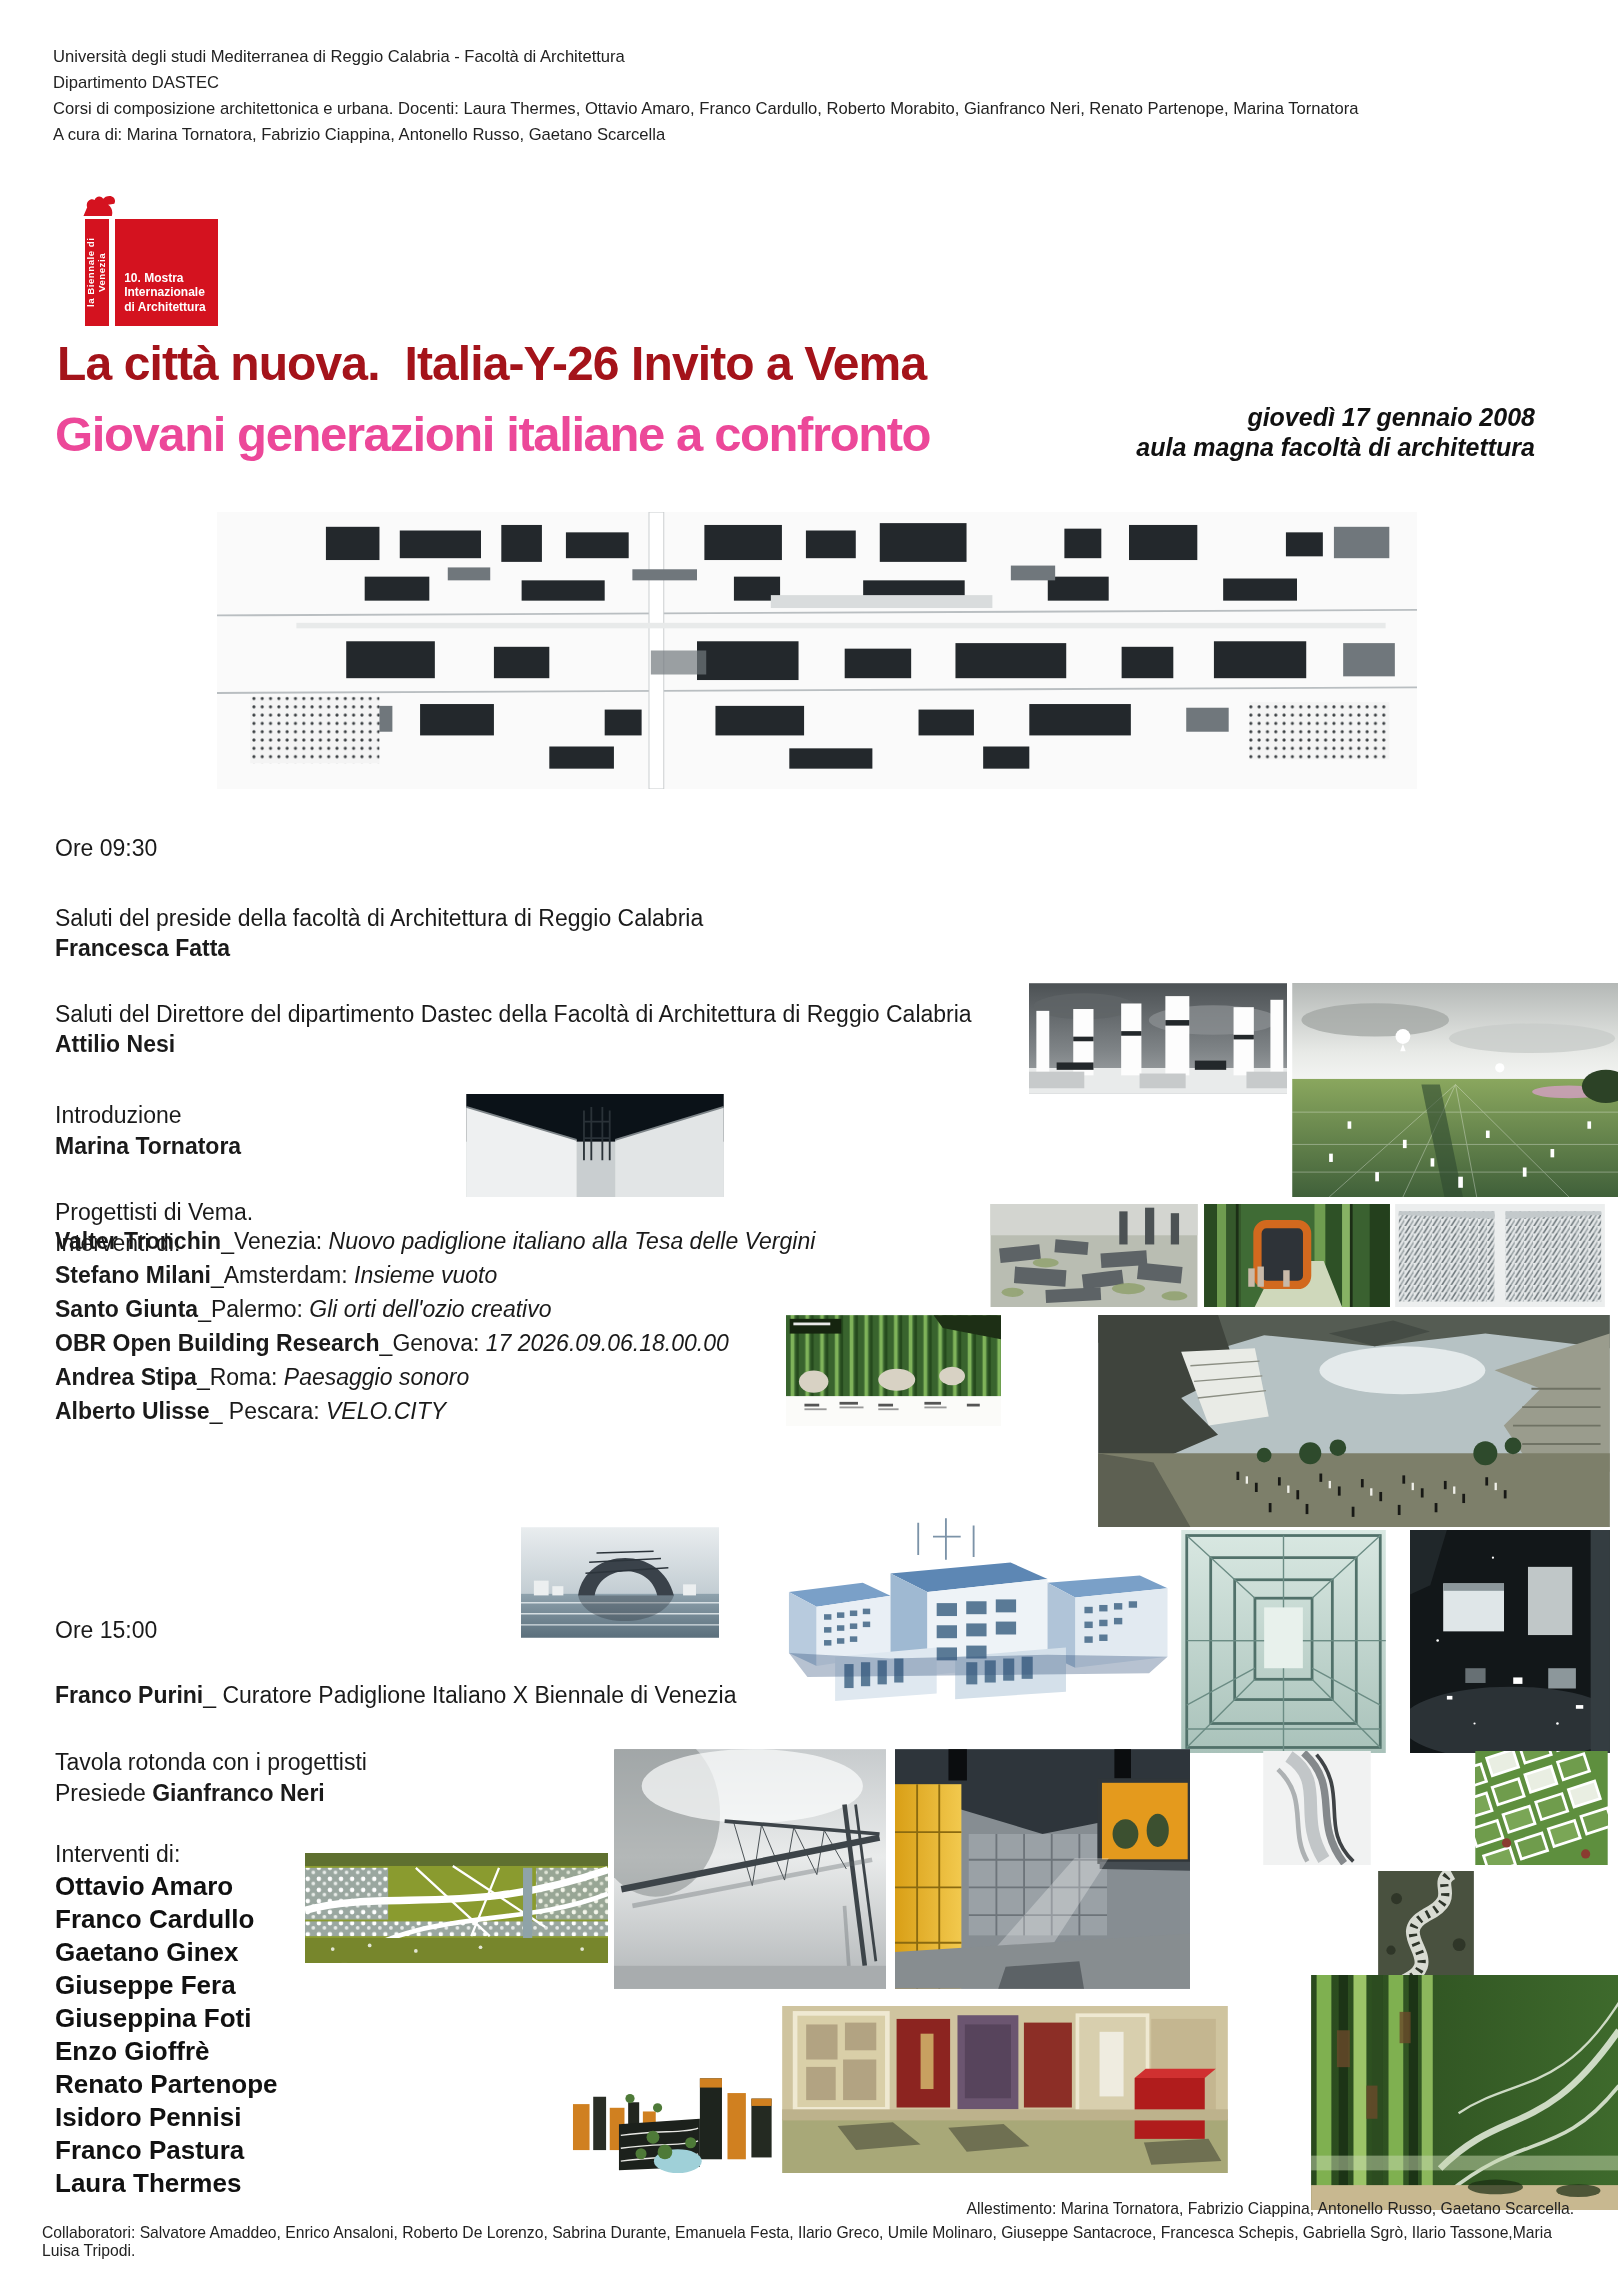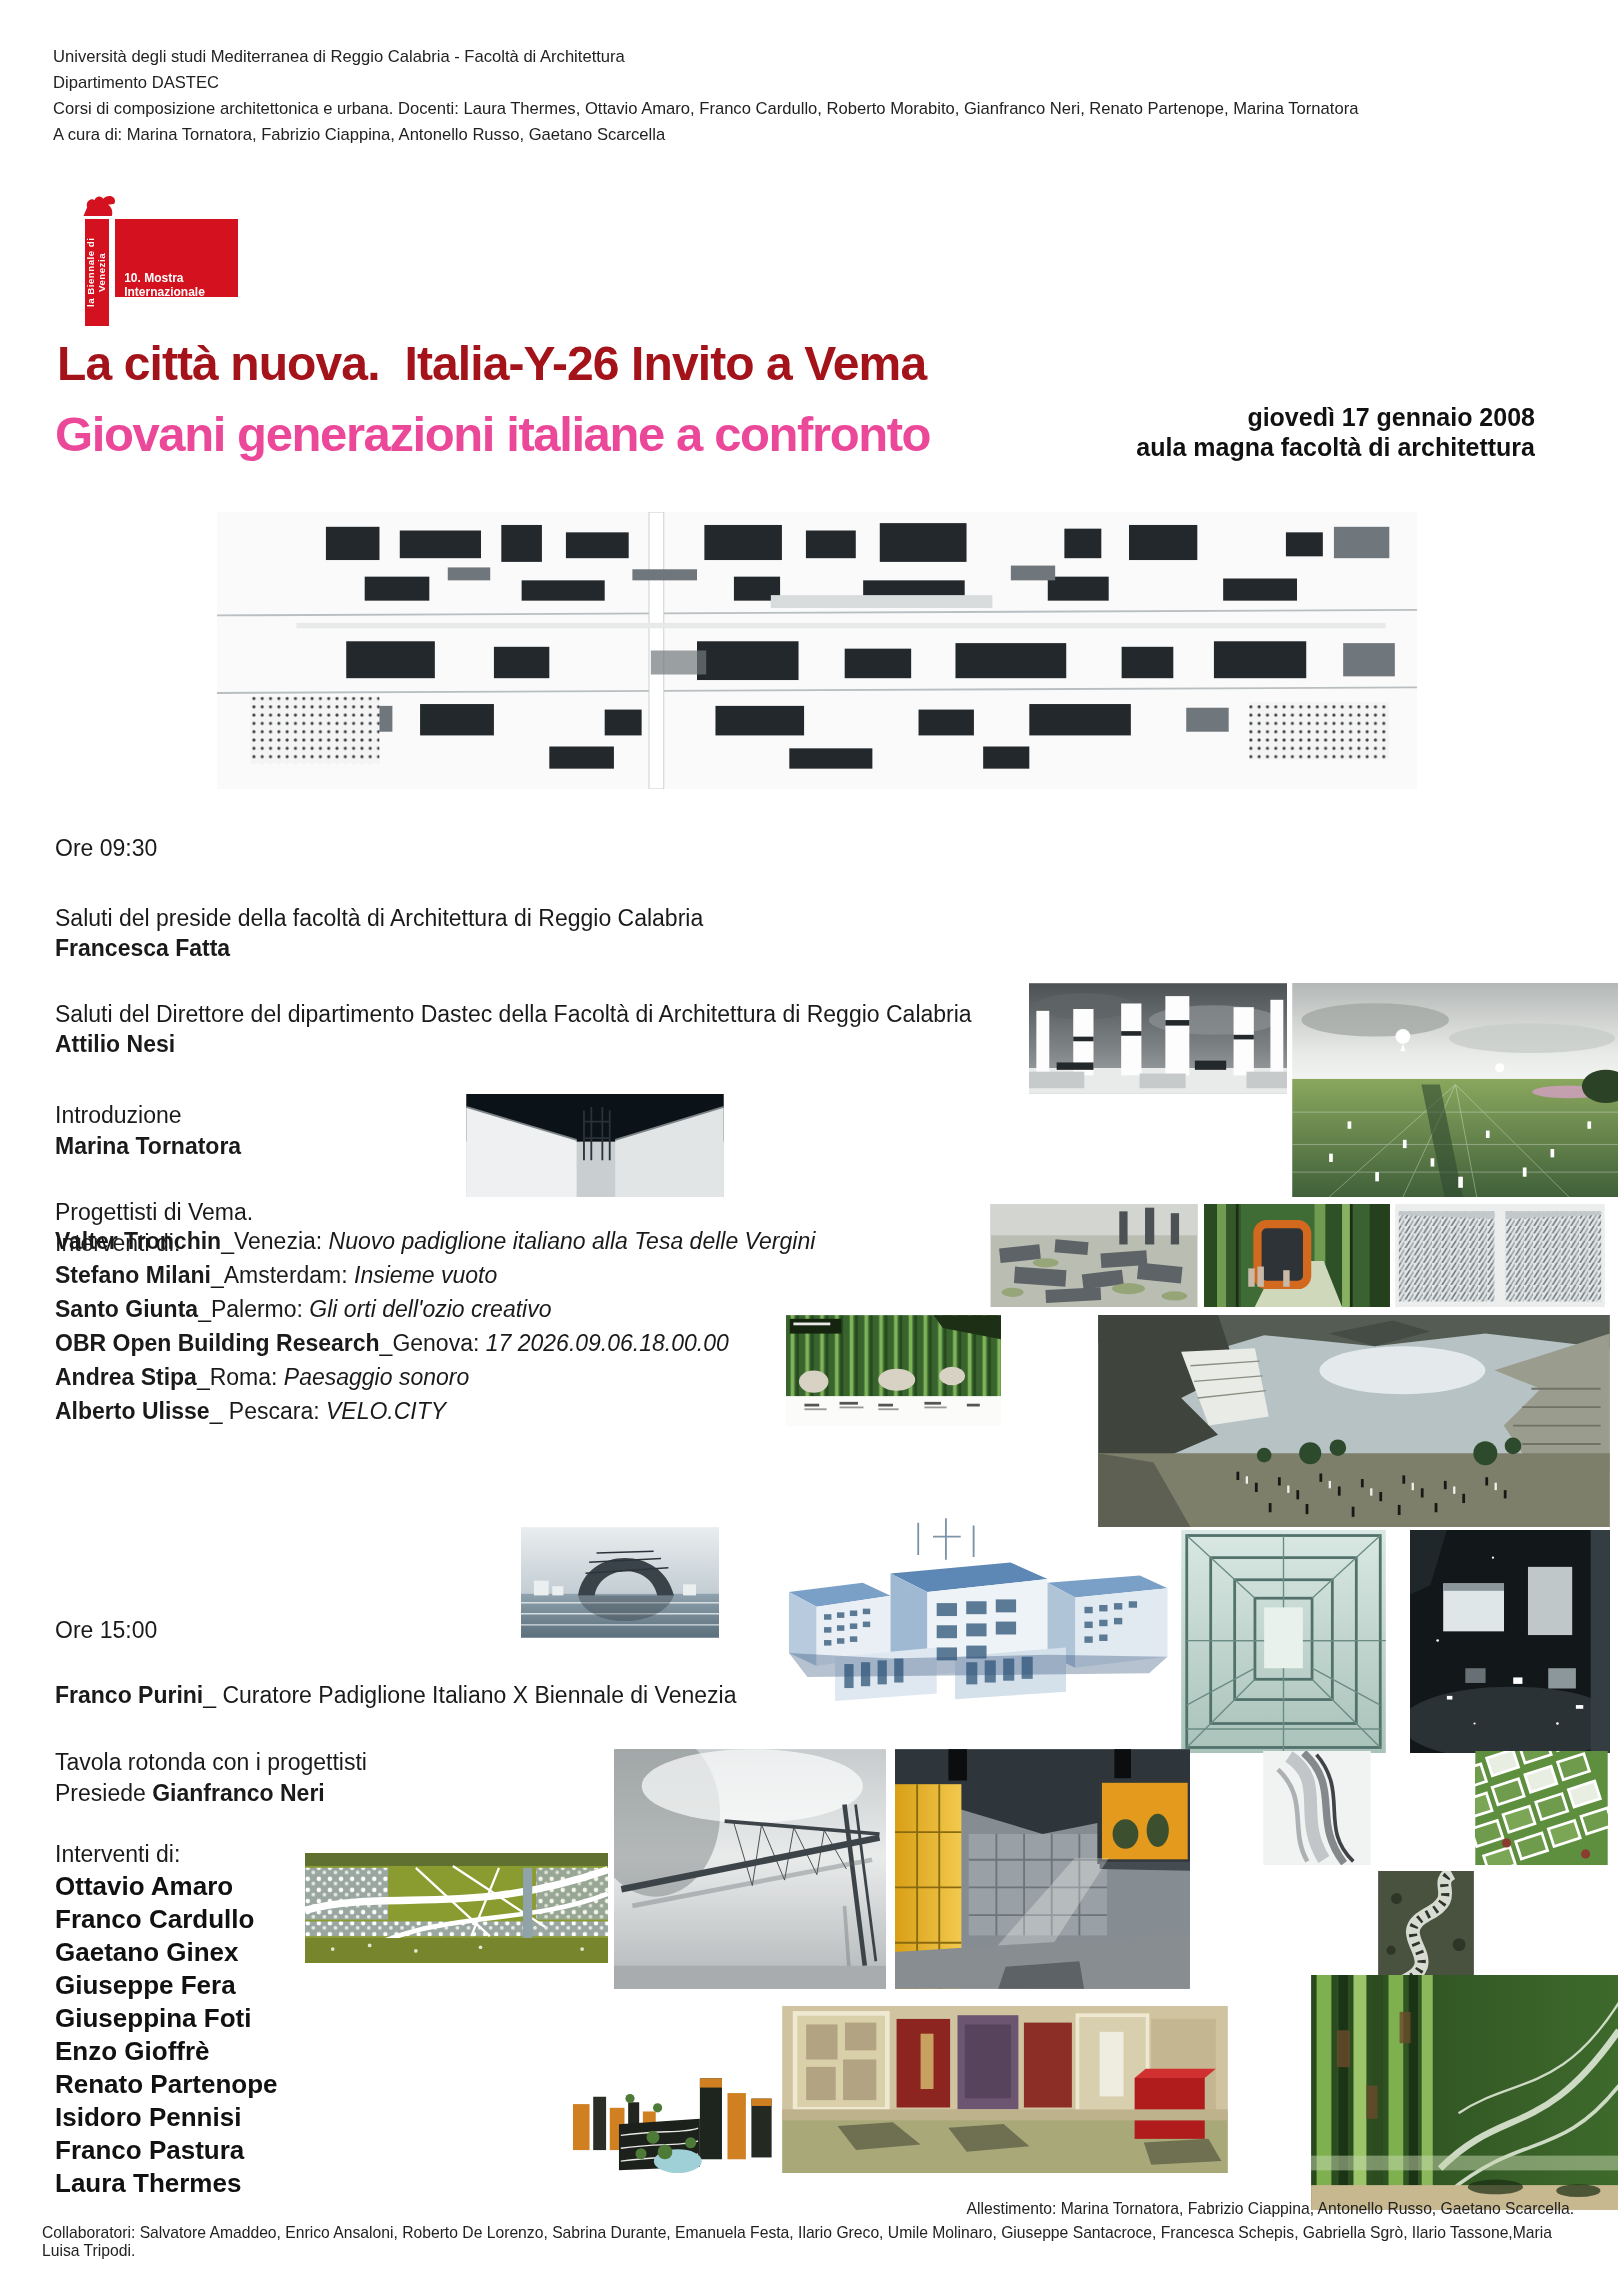--- a/index.html
+++ b/index.html
@@ -35,32 +35,32 @@
   </div>
 
   <div class="abs" style="left:81px;top:195px;width:37px;height:26px;">
     <svg viewBox="0 0 60 40">
         <path d="M4 34 L10 20 C7 12 15 4 22 8 C24 2 32 0 36 6 L40 3 C52 -2 58 8 54 14 L44 16 C50 20 52 27 50 34 Z" fill="#d4121f"></path>
       </svg>
   </div>
   <div class="abs logo-red" style="left:85px;top:219px;width:24px;height:107px;">
     <div class="vtext">la Biennale di Venezia</div>
   </div>
-  <div class="abs logo-red" style="left:115px;top:219px;width:103px;height:78px;padding-left:20px;">
+  <div class="abs logo-red" style="left:115px;top:219px;width:103px;height:107px;">
     <div class="sq-text">
       <div>10. Mostra</div>
       <div>Internazionale</div>
       <div>di Architettura</div>
     </div>
   </div>
 
   <div class="abs title-red" style="left:57px;top:336px;">La città nuova.  Italia-Y-26 Invito a Vema</div>
   <div class="abs title-black" style="left:55px;top:406px;">Giovani generazioni italiane a confronto</div>
 
-  <div class="abs date-b" style="right:84px;top:402px;width:554px;">
+  <div class="abs date-b" style="right:84px;top:402px;width:554px;font-style:italic;">
     <div>giovedì 17 gennaio 2008</div>
     <div>aula magna facoltà di architettura</div>
   </div>
 
   <div class="img" style="left:217px;top:512px;width:1200px;height:277px;" title="VEMA masterplan black and white aerial plan">
     <svg viewBox="0 0 1300 300">
       <defs>
         <pattern id="mp-dots" width="9" height="9" patternUnits="userSpaceOnUse">
             <rect width="9" height="9" fill="#f4f4f4"></rect>
             <circle cx="4" cy="4" r="1.7" fill="#3a3f42"></circle>

